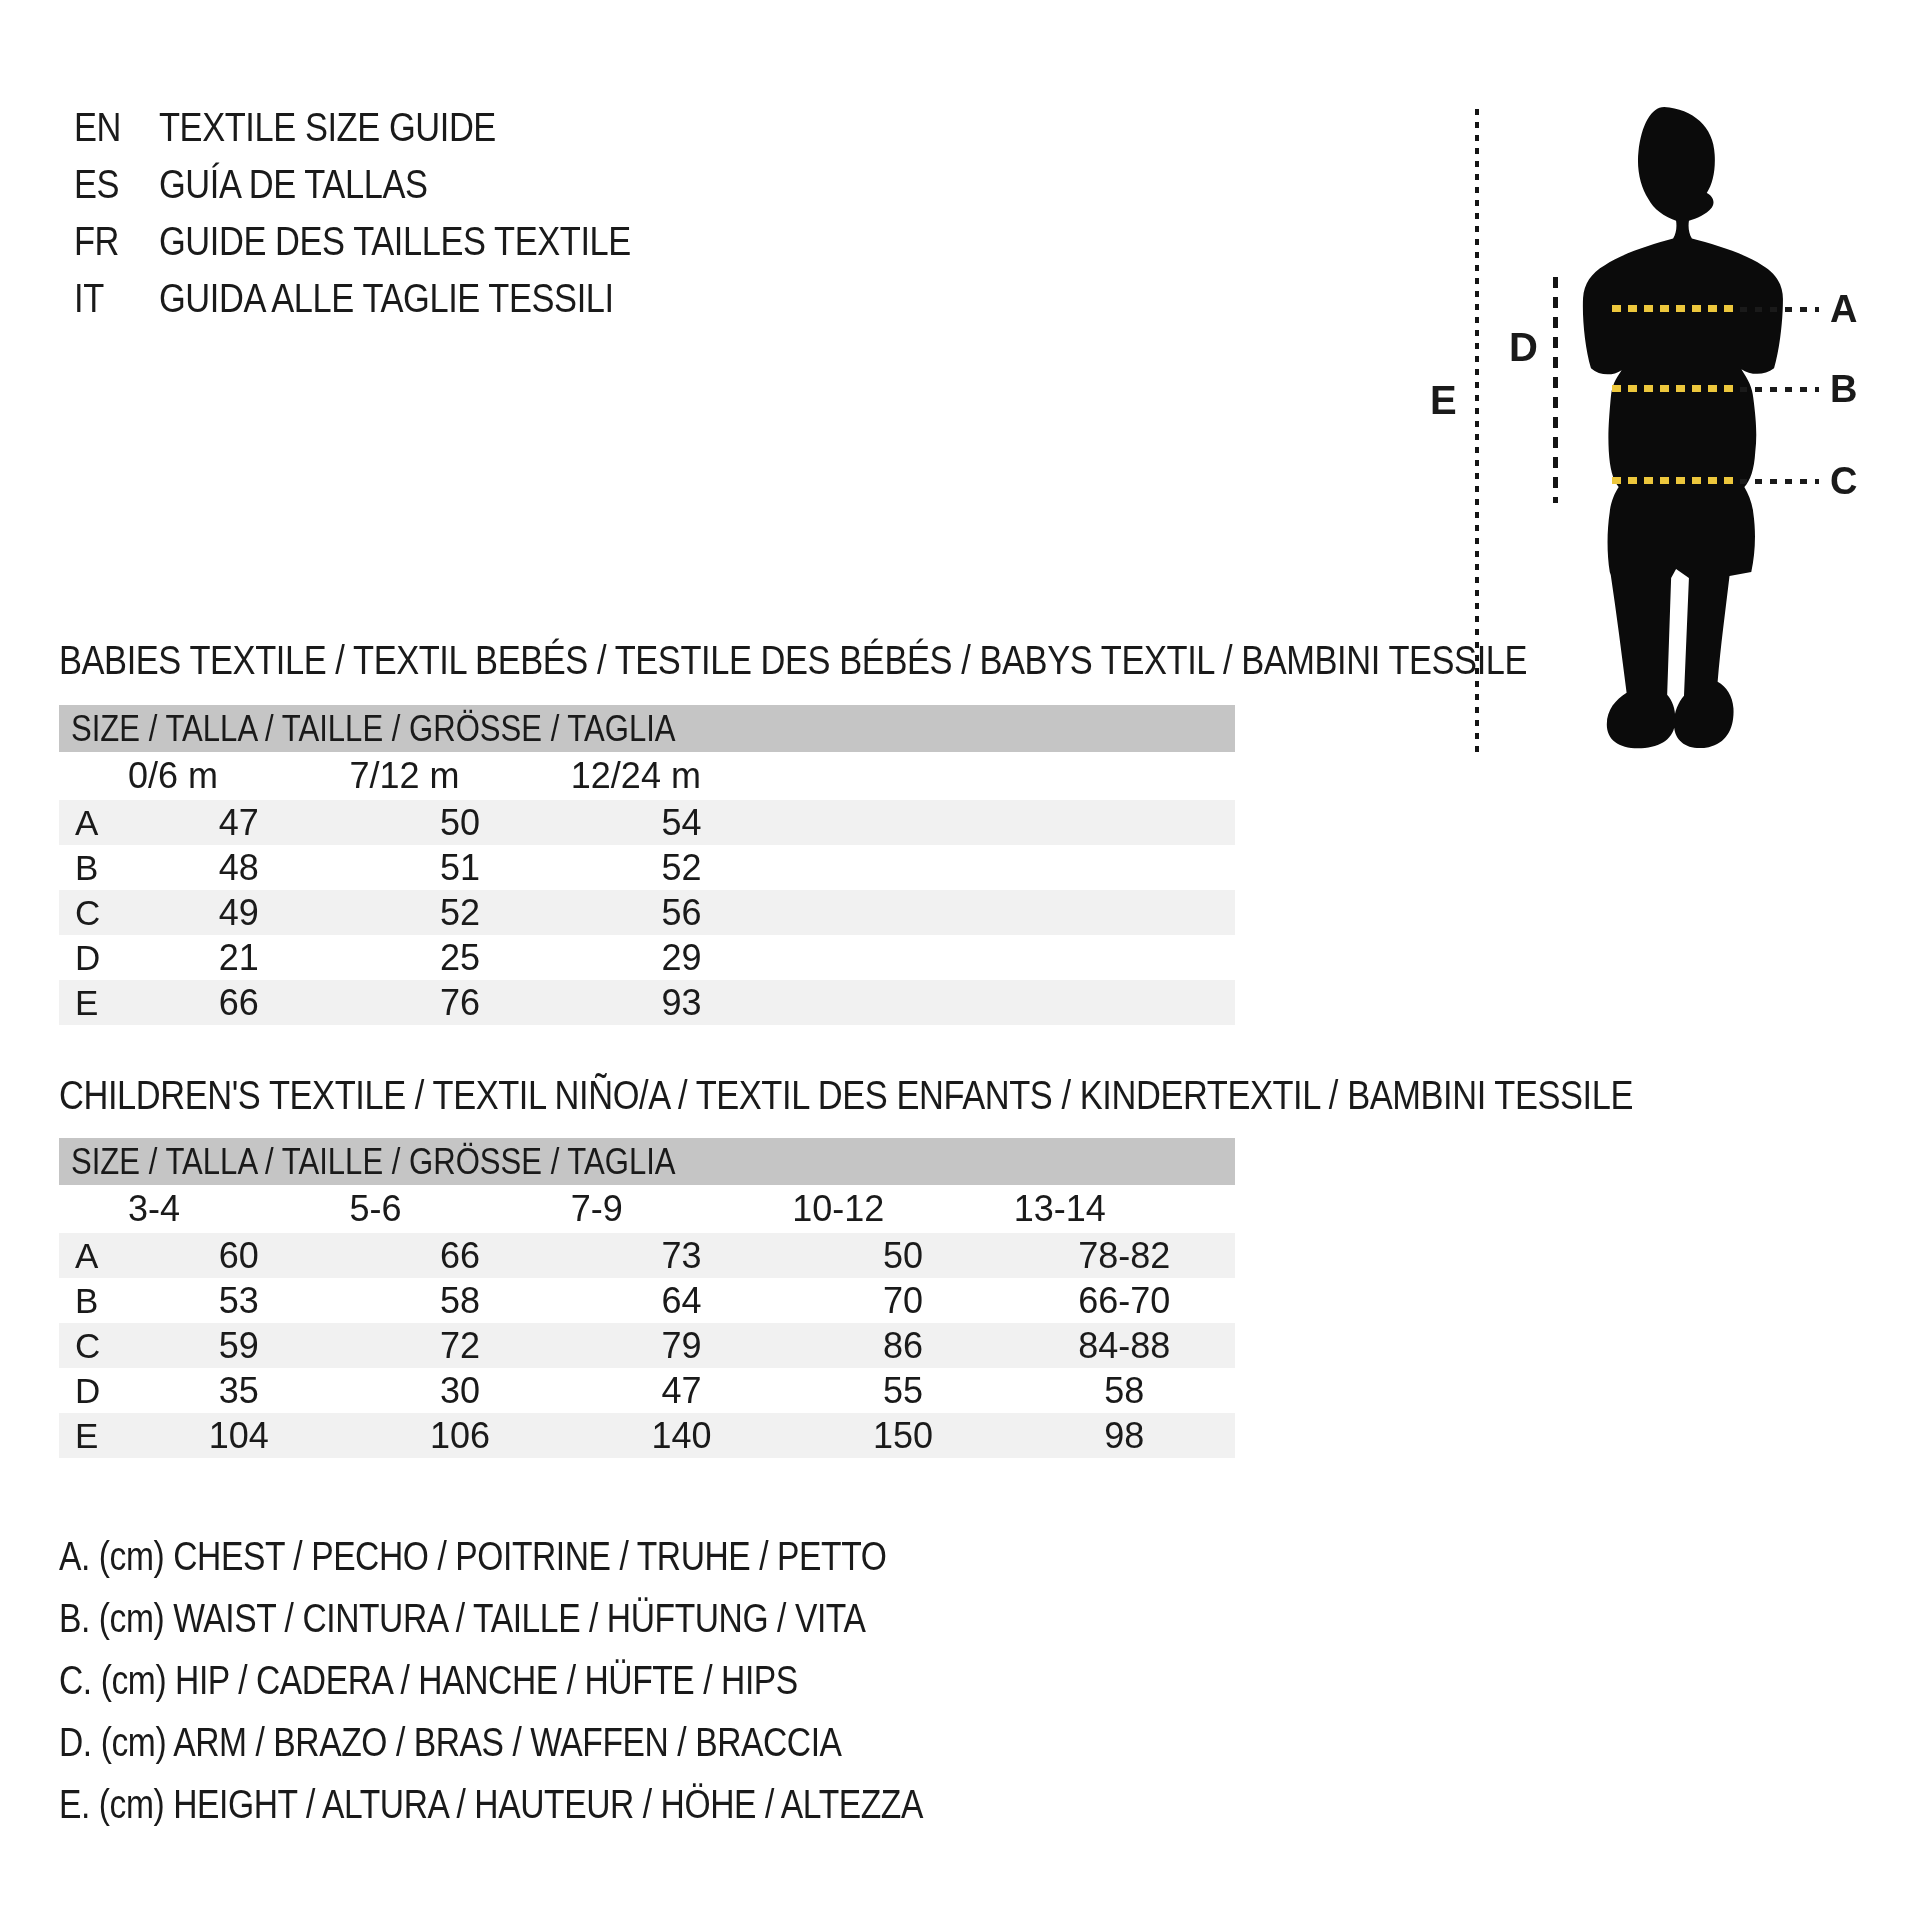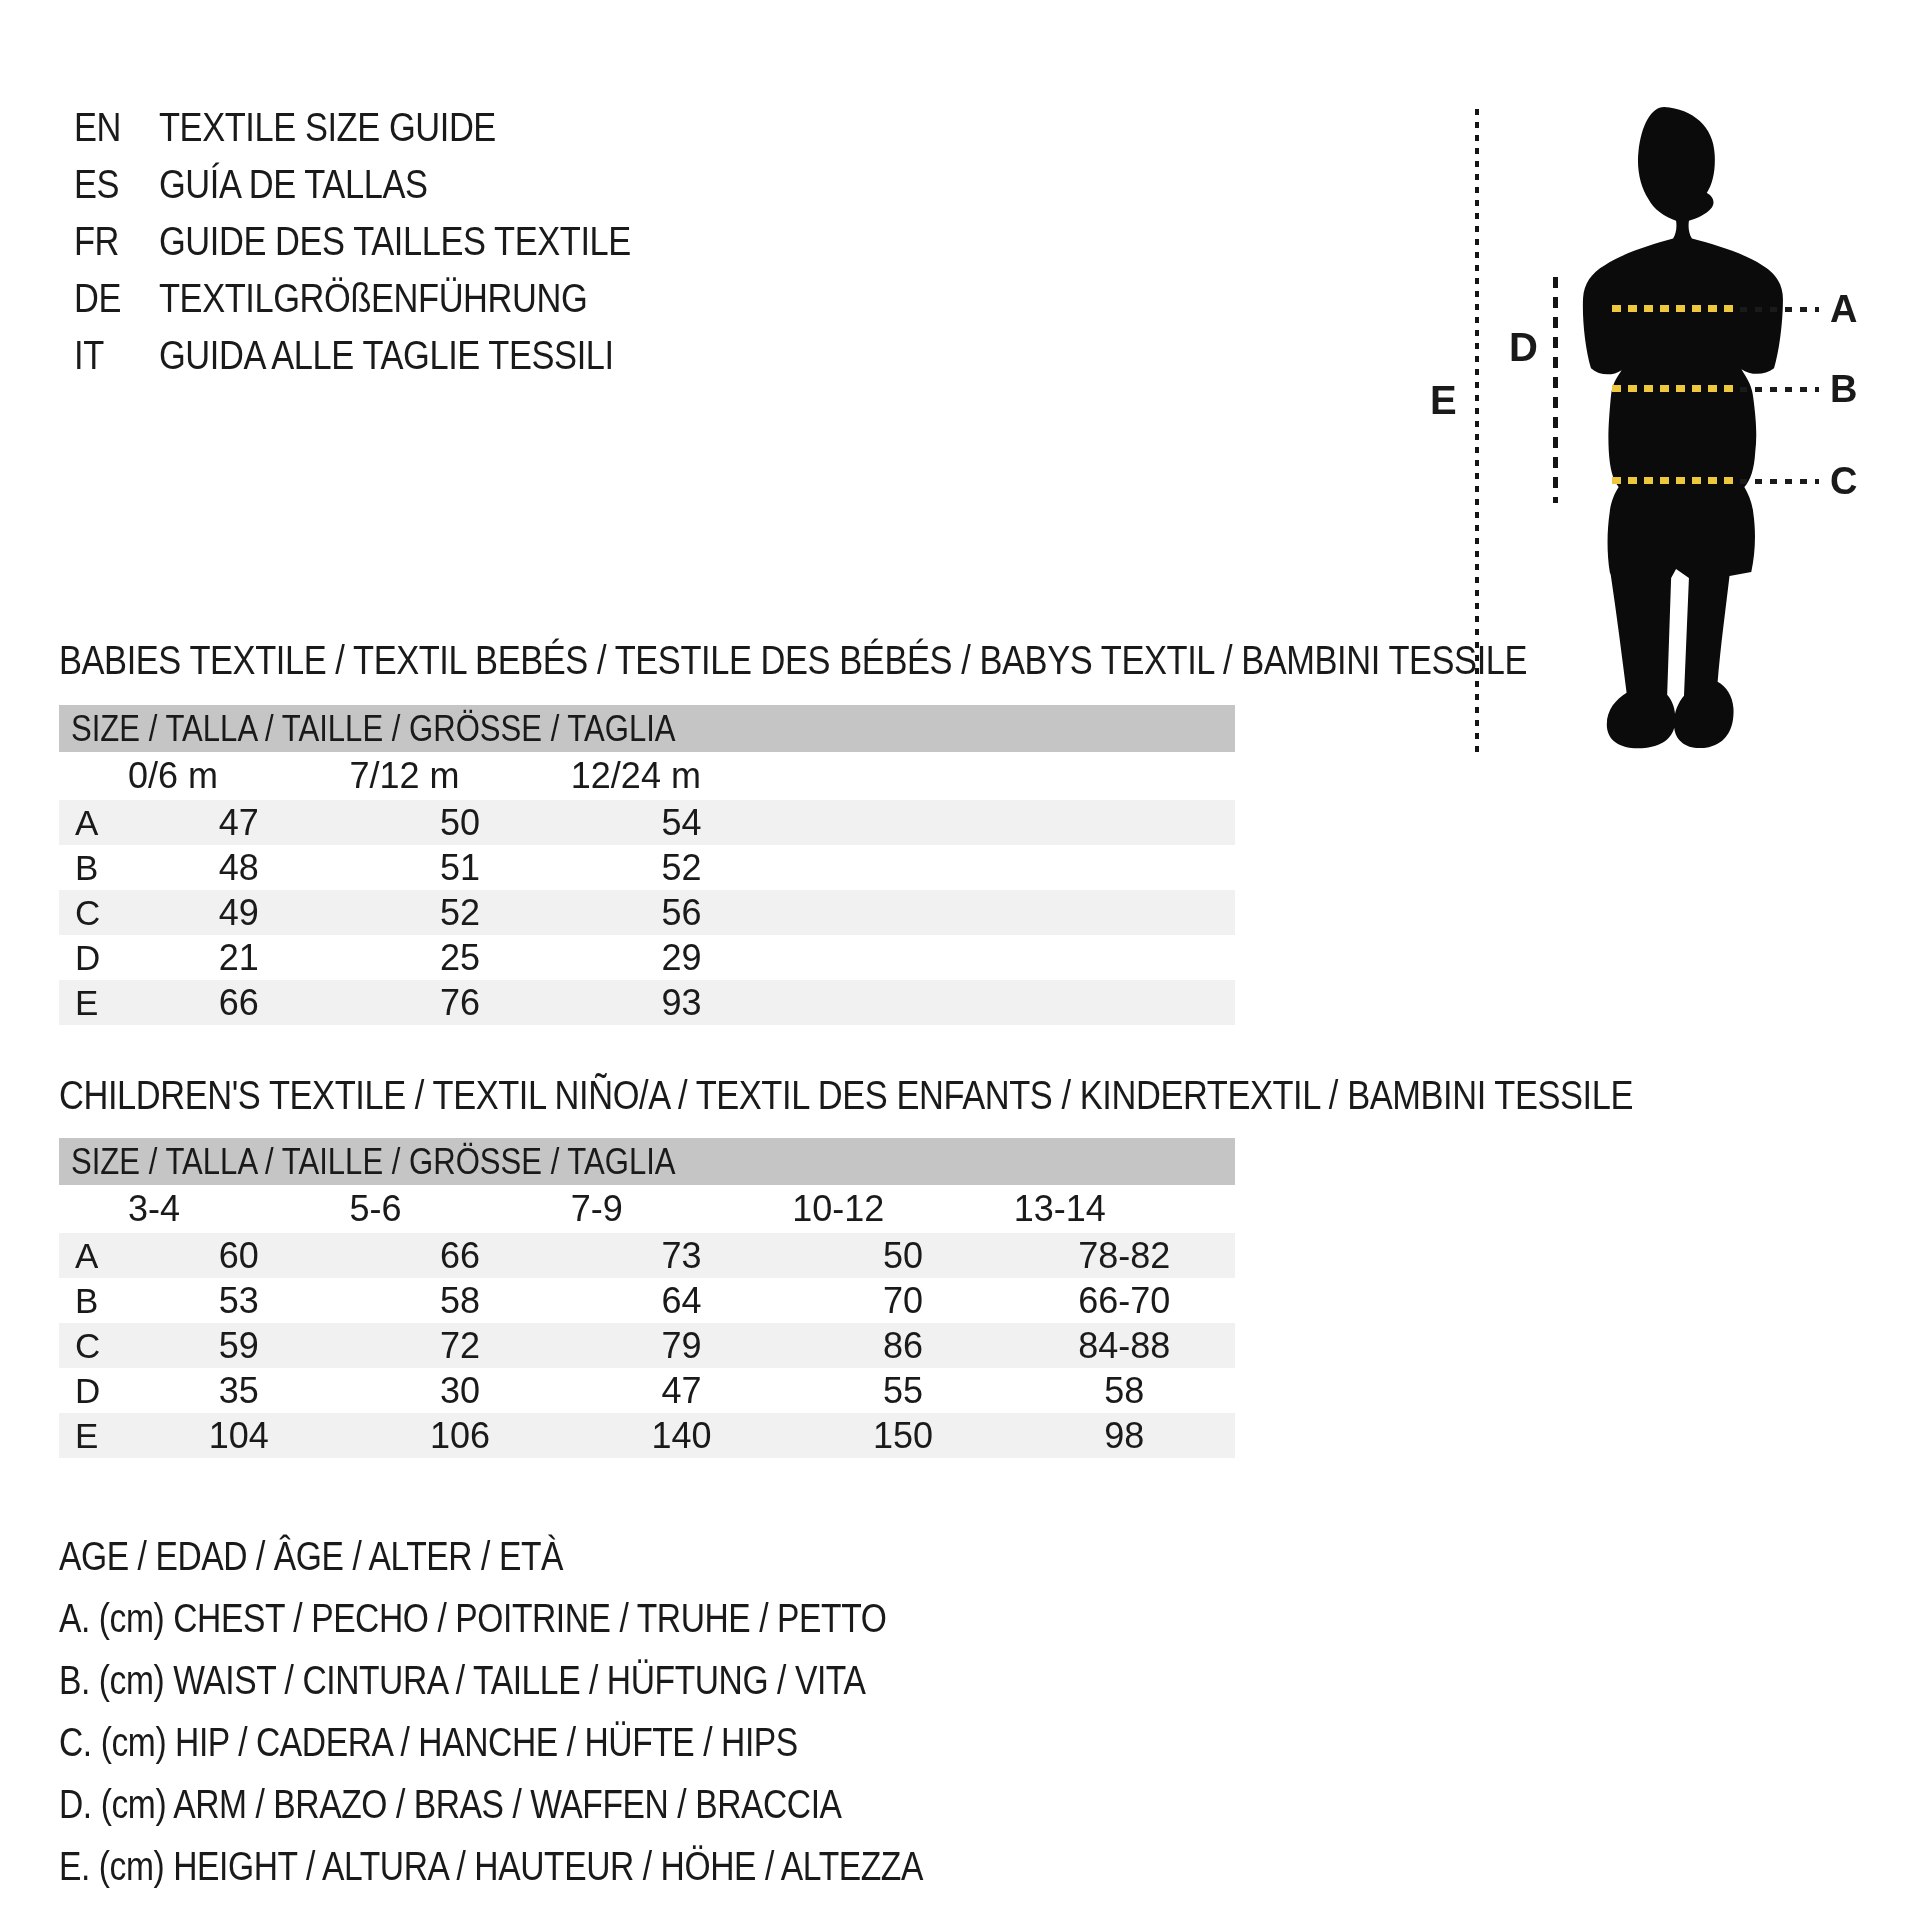--- a/index.html
+++ b/index.html
@@ -61,23 +61,20 @@
 
 <div class="lang-block">
   <div class="lang-row">
     <span class="lang-code cond">EN</span><span class="lang-label cond">TEXTILE SIZE GUIDE</span>
   </div>
   <div class="lang-row">
     <span class="lang-code cond">ES</span><span class="lang-label cond">GUÍA DE TALLAS</span>
   </div>
   <div class="lang-row">
     <span class="lang-code cond">FR</span><span class="lang-label cond">GUIDE DES TAILLES TEXTILE</span>
-  </div>
-  <div class="lang-row">
-    <span class="lang-code cond">DE</span><span class="lang-label cond">TEXTILGRÖßENFÜHRUNG</span>
   </div>
   <div class="lang-row">
     <span class="lang-code cond">IT</span><span class="lang-label cond">GUIDA ALLE TAGLIE TESSILI</span>
   </div>
 </div>
 
 <div>
   <div class="vline e-line"></div>
   <div class="vline d-line"></div>
   <span class="fig-label lab-e">E</span>
@@ -255,20 +252,19 @@
     <div class="row-label">E</div>
     <div class="val-cell">104</div>
     <div class="val-cell">106</div>
     <div class="val-cell">140</div>
     <div class="val-cell">150</div>
     <div class="val-cell">98</div>
   </div>
 </div>
 
 <div class="legend">
-  <div class="legend-line"><span class="cond">AGE / EDAD / ÂGE / ALTER / ETÀ</span></div>
   <div class="legend-line"><span class="cond">A. (cm) CHEST / PECHO / POITRINE / TRUHE / PETTO</span></div>
   <div class="legend-line"><span class="cond">B. (cm) WAIST / CINTURA / TAILLE / HÜFTUNG / VITA</span></div>
   <div class="legend-line"><span class="cond">C. (cm) HIP / CADERA / HANCHE / HÜFTE / HIPS</span></div>
   <div class="legend-line"><span class="cond">D. (cm) ARM / BRAZO / BRAS / WAFFEN / BRACCIA</span></div>
   <div class="legend-line"><span class="cond">E. (cm) HEIGHT / ALTURA / HAUTEUR / HÖHE / ALTEZZA</span></div>
 </div>
 
 
 </body></html>

